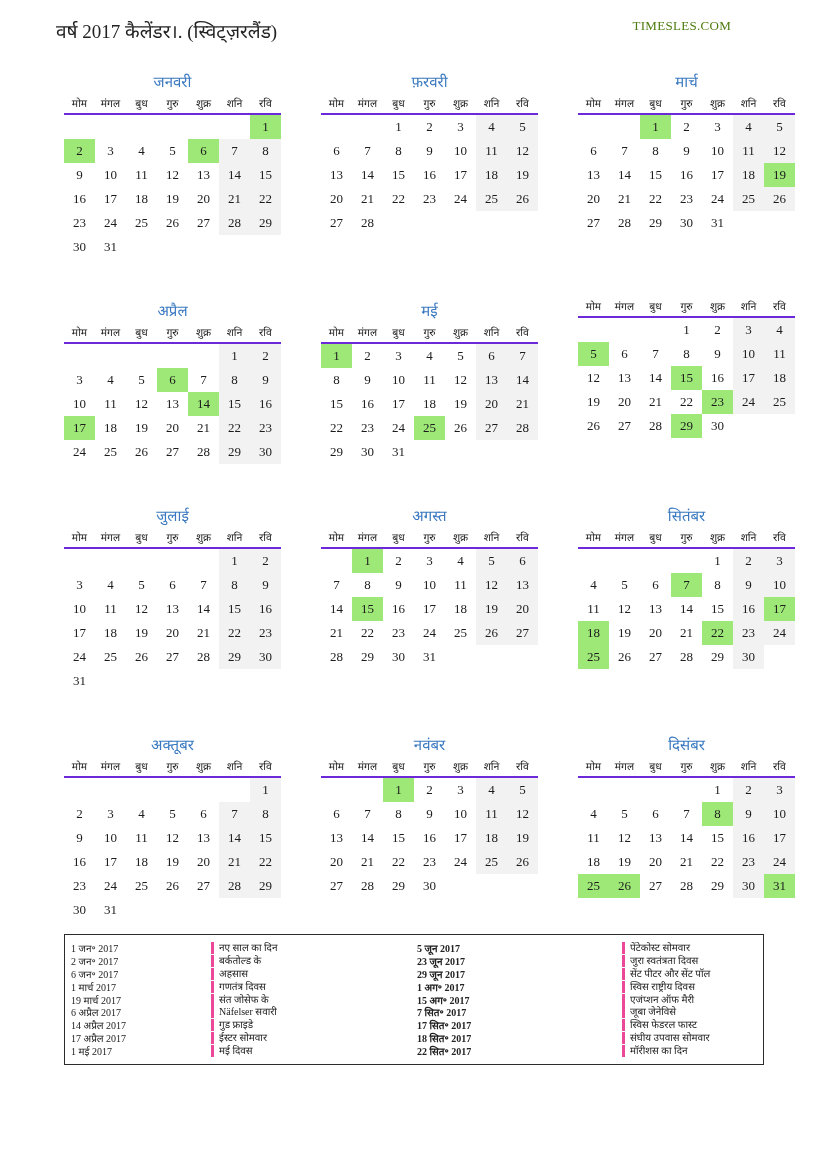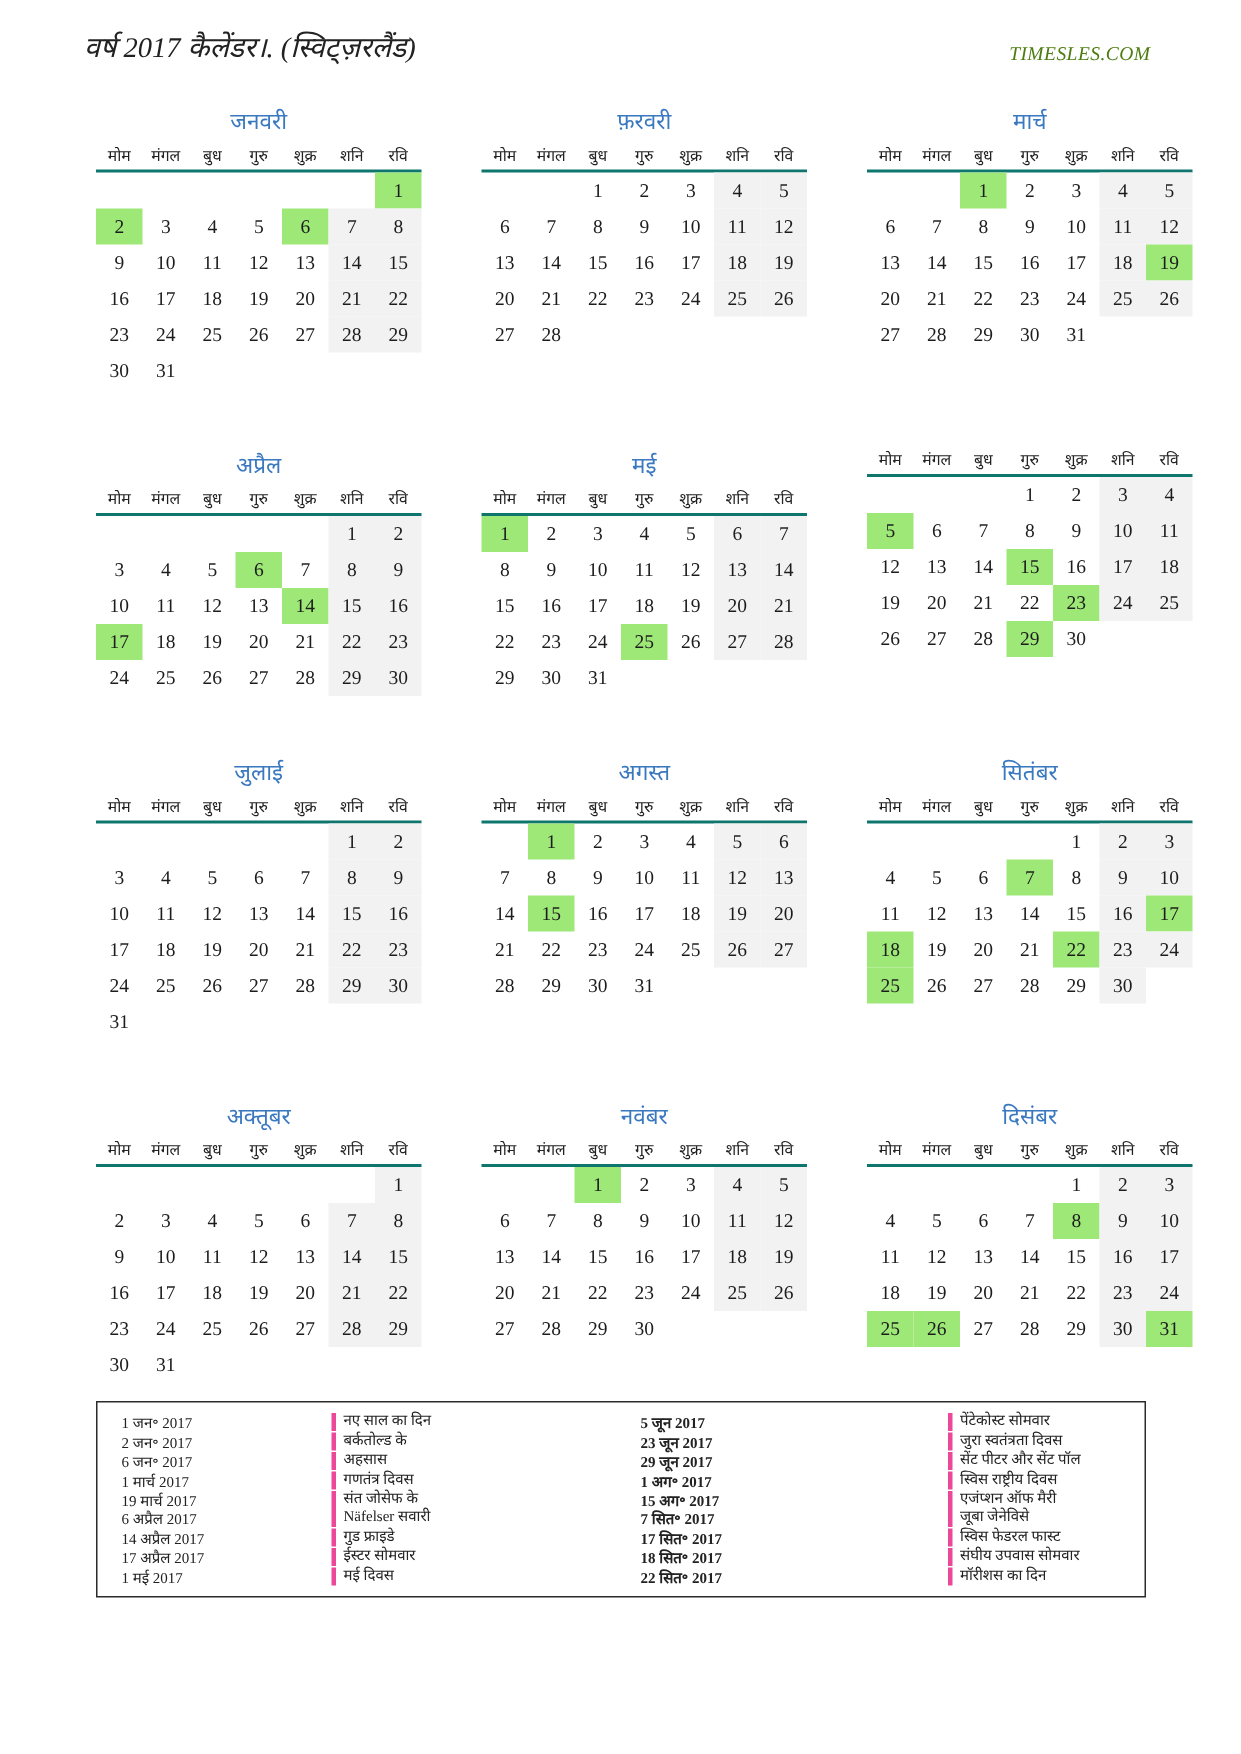--- a/index.html
+++ b/index.html
@@ -2,47 +2,46 @@
 <html><head>
 <meta charset="utf-8">
 <style>
   html,body { margin:0; padding:0; }
   body {
     width:827px; height:1169px; background:#ffffff;
     font-family:"Liberation Serif", serif; color:#1c1c1c;
     position:relative; overflow:hidden;
   }
   .header {
-    display:flex; justify-content:space-between; align-items:flex-end;
-    padding:18px 60px 0 56px;
-    font-style:italic;
+    display:flex; justify-content:space-between; align-items:flex-start;
+    padding:18px 96px 0 56px;
   }
   .page-title { font-size:19px; color:#222; }
   .site-link { font-size:13px; color:#4d7c0f; text-decoration:none; margin-top:0; letter-spacing:0.3px; }
 
   .months {
     margin:26px 0 0 64px; width:687px;
     display:grid; grid-template-columns:repeat(3,217px);
     column-gap:18px; row-gap:16px; align-items:start;gap:40px;
   }
   .month { width:217px; }
   .month-title { text-align:center; color:#3a79c0; font-size:15px; height:26px; line-height:24px; }
   .weekday-row {
     display:grid; grid-template-columns:repeat(7,31px);
-    border-bottom:2px solid #0f766e; padding-bottom:3px;
+    border-bottom:2px solid #6d28d9; padding-bottom:3px;
   }
   .weekday { text-align:center; font-size:10.5px; color:#222; }
   .week { display:grid; grid-template-columns:repeat(7,31px); }
   .day { height:24px; line-height:24px; text-align:center; font-size:13px; }
   .day.weekend { background:#f2f2f2; }
   .day.holiday { background:#9ee878; }
 
   .legend {
     margin:12px 0 0 64px; width:700px; box-sizing:border-box;
-    border:1px solid #2b2b2b; display:flex; padding:7px 0 7px 16px;
+    border:1px solid #2b2b2b; display:flex; padding:7px 0 7px 6px;
   }
   .legend-col { display:flex; flex-direction:column; }
   .legend-col.left { width:346px; }
   .legend-col.right { flex:1; }
   .legend-row { display:flex; align-items:center; height:12.8px; }
   .legend-date { font-size:10px; color:#222; }
   .legend-col.left .legend-date { width:140px; }
   .legend-col.right .legend-date { width:205px;font-weight:bold; }
   .legend-name {
     font-size:10px; color:#222;

